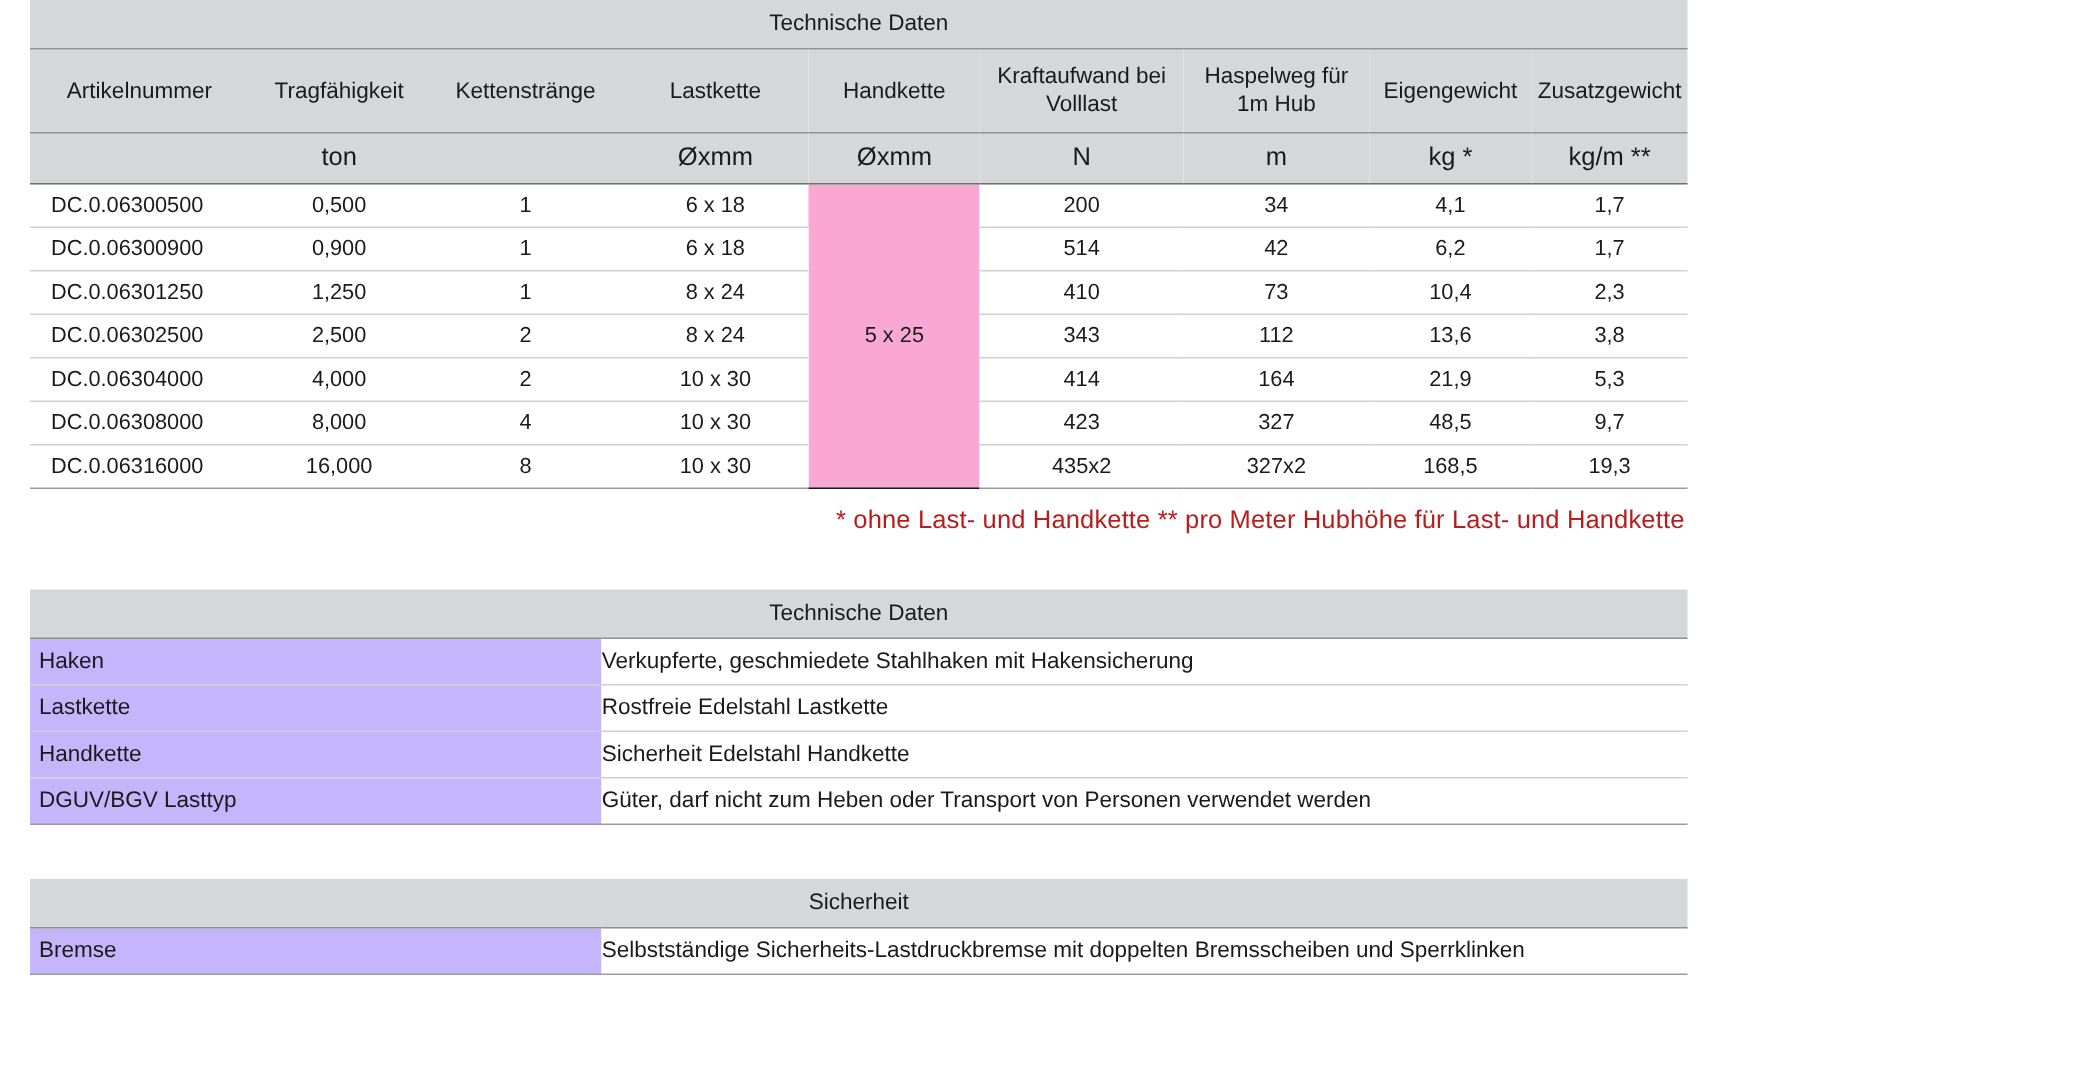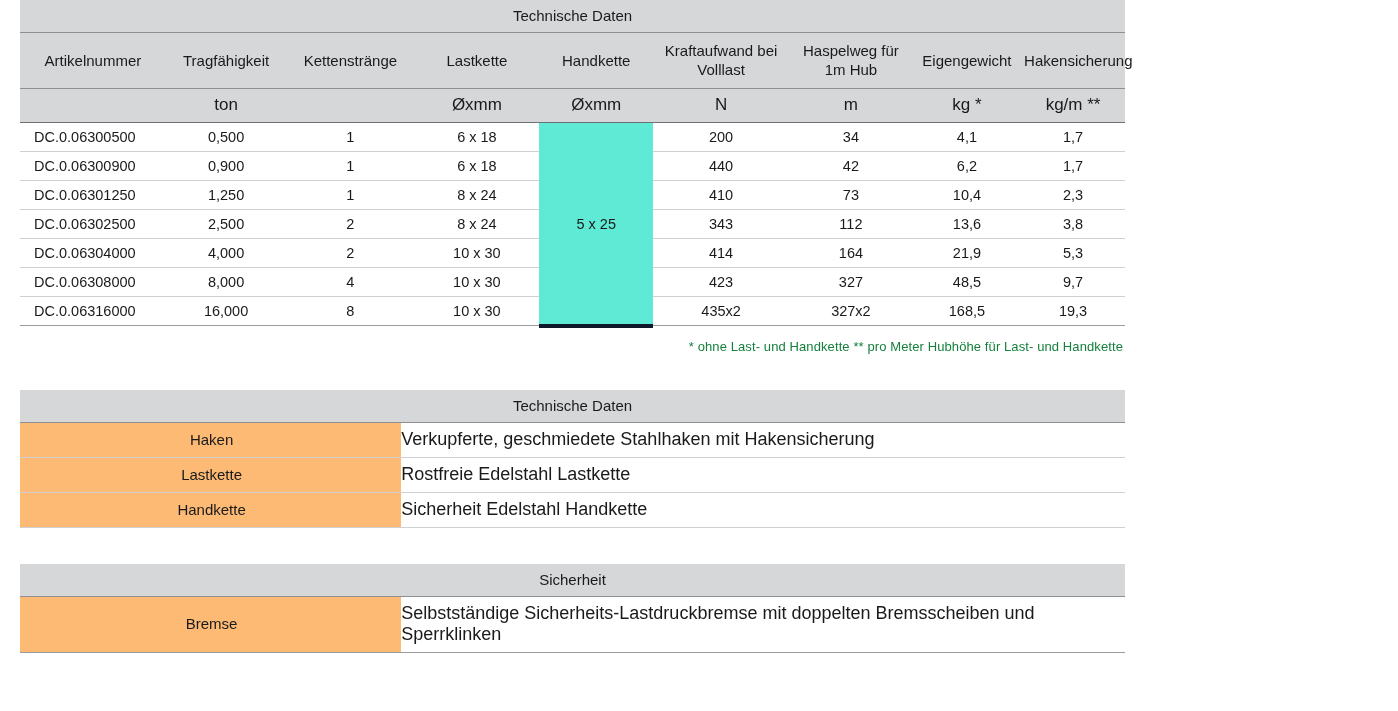--- a/index.html
+++ b/index.html
@@ -75,49 +75,49 @@
   .spec-table td.data.art {
     text-align: left;
     padding-left: 14px;
   }
   .spec-table tr.last td.data {
     border-bottom: 1px solid #9a9b9d;
   }
   .spec-table td.merged {
     text-align: center;
     font-size: 14.5px;
-    background: #5eead4;
-    border-bottom: 4px solid #0f172a;
+    background: #f9a8d4;
+    border-bottom: 1px solid #0f172a;
     border-top: none;
     vertical-align: middle;
   }
 
   
   .footnote {
     text-align: right;
-    font-size: 13px;
-    color: #15803d;
+    font-size: 17px;
+    color: #b91c1c;
     padding: 11px 2px 0 0;
     letter-spacing: 0.1px;
   }
 
   
   .def-table {
     margin-top: 0;
   }
   .def-table td.key {
-    text-align: center;
+    text-align: left;
     font-size: 15px;
     padding: 6px 4px 7px 6px;
     border-bottom: 1px solid #cfd0d2;
-    background: #fdba74;
+    background: #c4b5fd;
   }
   .def-table td.val {
     text-align: left;
-    font-size: 18px;
+    font-size: 15px;
     padding: 6px 4px 7px 0;
     border-bottom: 1px solid #cfd0d2;
     background: #ffffff;
   }
   .def-table tr.last td {
     border-bottom: 1px solid #9a9b9d;
   }
   .accent {
     color: #2aabe2;
   }
@@ -165,21 +165,21 @@
           <span>Volllast</span>
         </th>
         <th class="head-cell">
           <span>Haspelweg für</span><br>
           <span>1m Hub</span>
         </th>
         <th class="head-cell">
           <span>Eigengewicht</span>
         </th>
         <th class="head-cell">
-          <span>Hakensicherung</span>
+          <span>Zusatzgewicht</span>
         </th>
       </tr>
       <tr>
         <td class="unit-cell empty"></td>
         <td class="unit-cell">ton</td>
         <td class="unit-cell empty"></td>
         <td class="unit-cell">Øxmm</td>
         <td class="unit-cell">Øxmm</td>
         <td class="unit-cell">N</td>
         <td class="unit-cell">m</td>
@@ -197,21 +197,21 @@
         <td class="data">200</td>
         <td class="data">34</td>
         <td class="data">4,1</td>
         <td class="data">1,7</td>
       </tr>
       <tr>
         <td class="data art">DC.0.06300900</td>
         <td class="data">0,900</td>
         <td class="data">1</td>
         <td class="data">6 x 18</td>
-        <td class="data">440</td>
+        <td class="data">514</td>
         <td class="data">42</td>
         <td class="data">6,2</td>
         <td class="data">1,7</td>
       </tr>
       <tr>
         <td class="data art">DC.0.06301250</td>
         <td class="data">1,250</td>
         <td class="data">1</td>
         <td class="data">8 x 24</td>
         <td class="data">410</td>
@@ -282,20 +282,24 @@
         <td class="val">Verkupferte, geschmiedete Stahlhaken mit Hakensicherung</td>
       </tr>
       <tr>
         <td class="key">Lastkette</td>
         <td class="val">Rostfreie Edelstahl Lastkette</td>
       </tr>
       <tr>
         <td class="key">Handkette</td>
         <td class="val">Sicherheit Edelstahl Handkette</td>
       </tr>
+      <tr class="last">
+        <td class="key">DGUV/BGV Lasttyp</td>
+        <td class="val">Güter, darf nicht zum Heben oder Transport von Personen verwendet werden</td>
+      </tr>
     </tbody>
   </table>
 
   <div class="gap-lg"></div>
 
   <table class="def-table">
     <colgroup>
       <col style="width:34.5%">
       <col style="width:65.5%">
     </colgroup>

